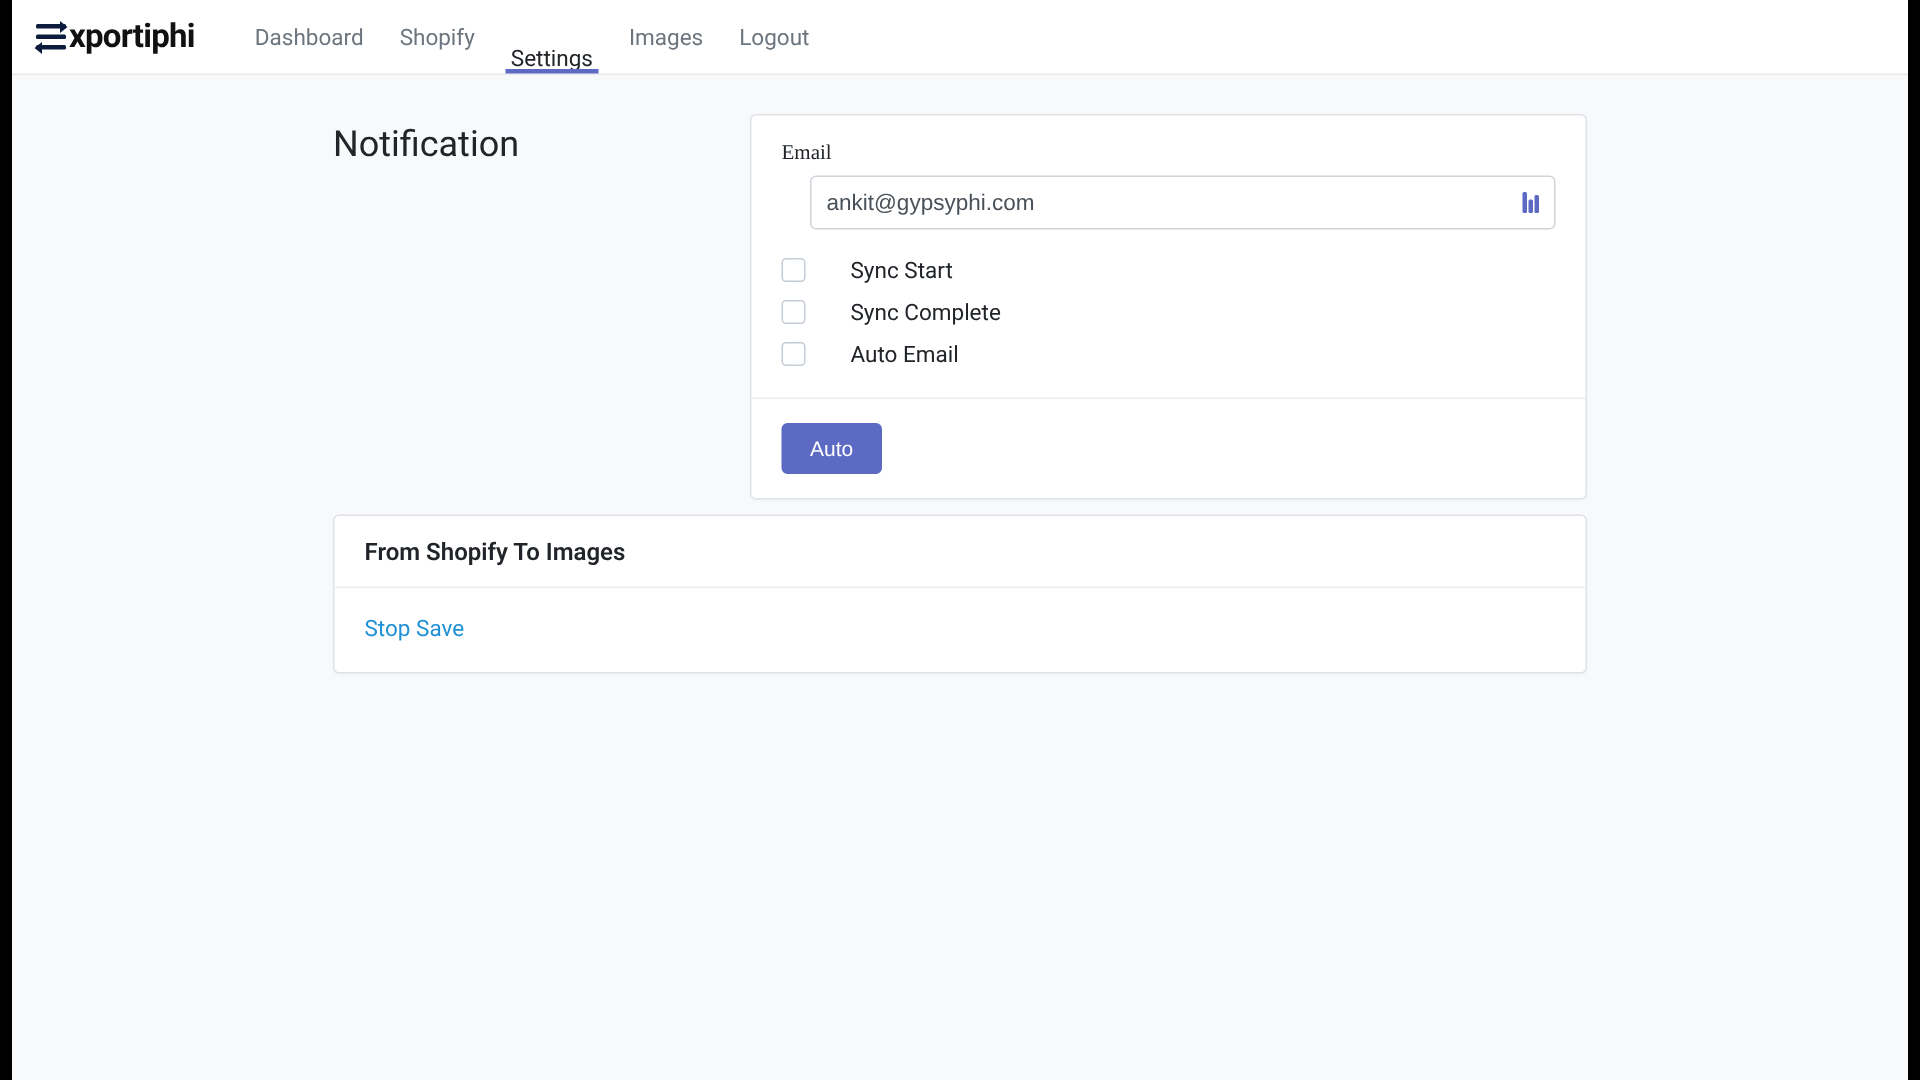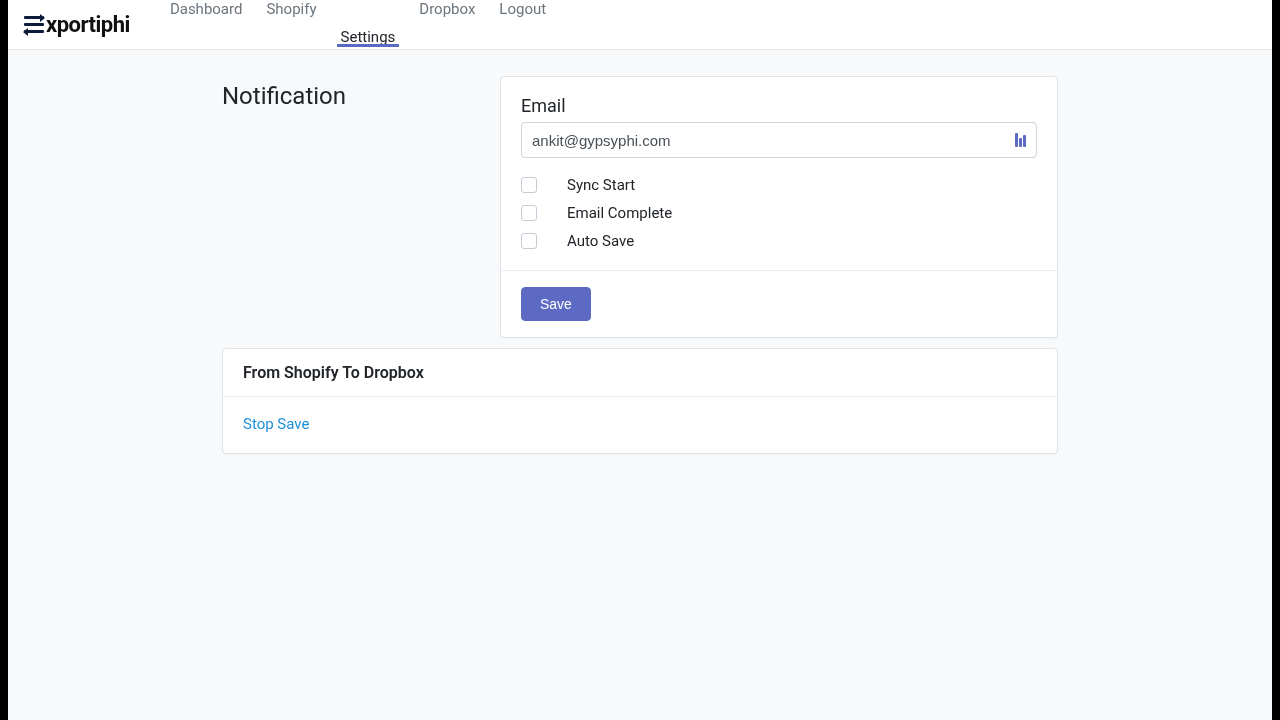--- a/index.html
+++ b/index.html
@@ -48,21 +48,21 @@
     height: 18px;
     margin-right: 2px;
     position: relative;
   }
   .brand-icon .bar { position:absolute; left:0; right:0; height:3px; background:#0d1b3d; border-radius:1px;}
   .brand-icon .b1 { top:0; }
   .brand-icon .b2 { top:7px; }
   .brand-icon .b3 { top:14px; }
   .brand-icon .arrR { position:absolute; top:-2px; right:-1px; width:0;height:0;border-top:4px solid transparent;border-bottom:4px solid transparent;border-left:5px solid #0d1b3d;}
   .brand-icon .arrL { position:absolute; bottom:-2px; left:-1px; width:0;height:0;border-top:4px solid transparent;border-bottom:4px solid transparent;border-right:5px solid #0d1b3d;}
-  .navlinks { display:flex; align-items:flex-start; height:100%; }
+  .navlinks { display:flex; align-items:center; height:100%; }
   .navlink {
     display:flex; align-items:center;
     padding: 0 8px;
     margin: 0 4px;
     color:#6c757d;
     cursor:pointer;
     position:relative;
     font-size:15px;
   }
   .navlink.active { color:#212529;margin-top:28px; }
@@ -92,22 +92,22 @@
   .card {
     flex:1;
     background:#fff;
     border:1px solid #dfe3e8;
     border-radius:4px;
     box-shadow: 0 1px 2px rgba(0,0,0,0.03);
   }
   .card-body { padding: 18px 20px 20px; }
   .card-header { padding: 14px 20px; border-bottom:1px solid #e9ecef; font-weight:600; font-size:16px; color:#212529; }
   .card-footer { padding: 16px 20px; border-top:1px solid #e9ecef; }
-  .form-label { display:block; margin-bottom:6px; color:#212529; font-size:18px; }
-  .input-wrap { position:relative; }
+  .form-label { display:block; margin-bottom:6px; color:#212529; font-size:14px;font-family:Liberation Serif, serif; }
+  .input-wrap { position:relative;margin-left:19px; }
   .text-input {
     width:100%;
     height:36px;
     padding: 6px 34px 6px 10px;
     border:1px solid #ced4da;
     border-radius:4px;
     font-size:15px;
     color:#495057;
     background:#fff;
   }
@@ -170,21 +170,21 @@
       <div class="navlink">
             <span>Dashboard</span>
           </div>
       <div class="navlink">
             <span>Shopify</span>
           </div>
       <div class="navlink active">
             <span>Settings</span>
           </div>
       <div class="navlink">
-            <span>Dropbox</span>
+            <span>Images</span>
           </div>
       <div class="navlink">
             <span>Logout</span>
           </div>
     </div>
   </div>
 
   <div class="content">
 
     <div class="section">
@@ -200,36 +200,36 @@
                   <span></span>
                 </span>
           </div>
 
           <div class="check-row">
             <span class="chk"></span>
             <span class="chk-label">Sync Start</span>
           </div>
           <div class="check-row">
             <span class="chk"></span>
-            <span class="chk-label">Email Complete</span>
+            <span class="chk-label">Sync Complete</span>
           </div>
           <div class="check-row">
             <span class="chk"></span>
-            <span class="chk-label">Auto Save</span>
+            <span class="chk-label">Auto Email</span>
           </div>
         </div>
         <div class="card-footer">
-          <button class="btn-primary">Save</button>
+          <button class="btn-primary">Auto</button>
         </div>
       </div>
     </div>
 
     <div class="section">
       <div class="card">
-        <div class="card-header">From Shopify To Dropbox</div>
+        <div class="card-header">From Shopify To Images</div>
         <div class="card-body">
           <span class="link-action">Stop Save</span>
         </div>
       </div>
     </div>
 
   </div>
 </div>
 
 <div class="black-bottom"></div>

